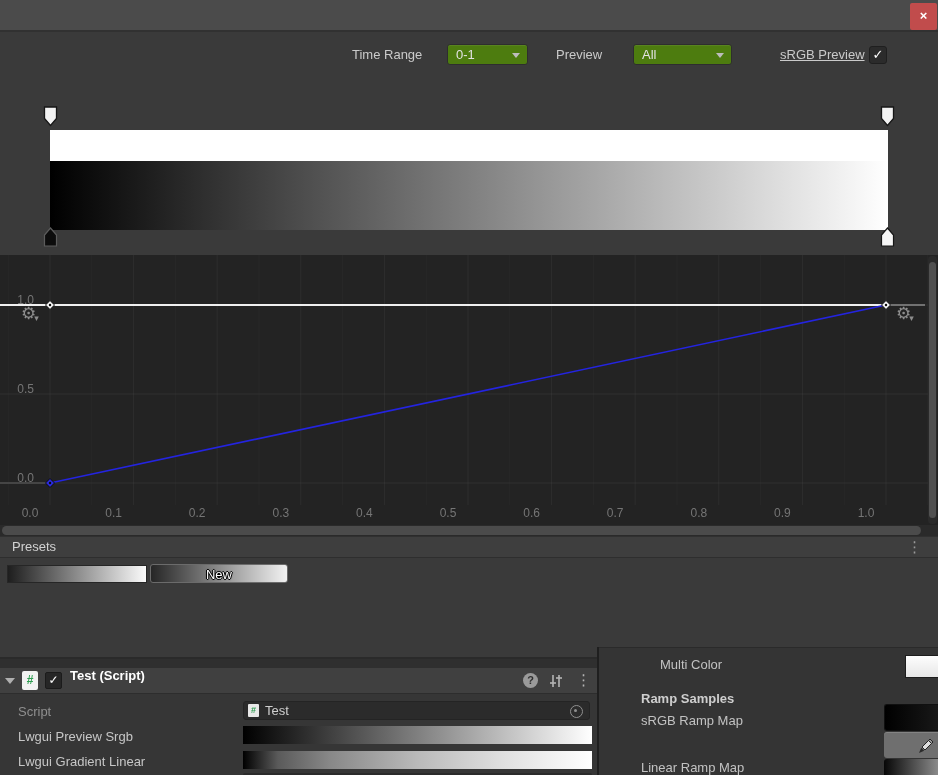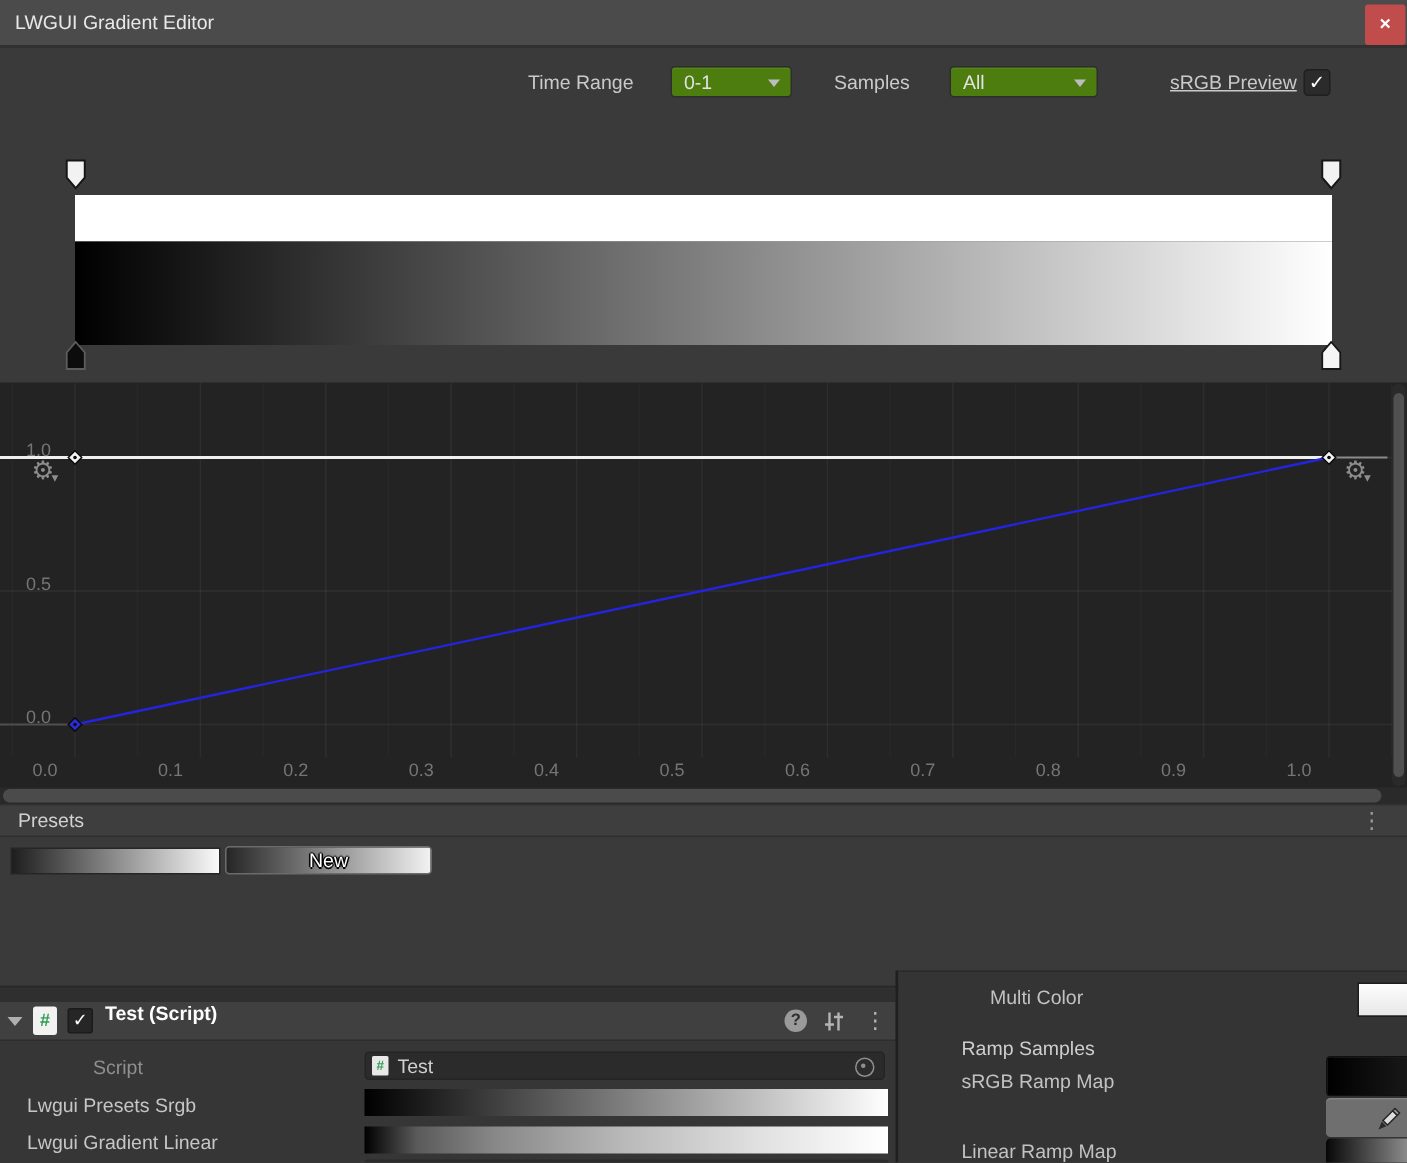--- a/index.html
+++ b/index.html
@@ -85,48 +85,47 @@
   .grad-srgb{position:absolute;left:243px;top:67px;width:349px;height:18px;
     background:linear-gradient(to right,#000,#fff);}
   .grad-linear{position:absolute;left:243px;top:92px;width:349px;height:18px;
     background:linear-gradient(to right,#000 0%,#5a5a5a 10%,#888 25%,#bababa 50%,#e0e0e0 75%,#fff 100%);}
   .next-sliver{position:absolute;left:243px;top:114px;width:349px;height:2px;background:#2b2b2b;border-radius:2px 2px 0 0;}
   
   .side-divider{left:597px;top:647px;width:2px;height:128px;background:#1f1f1f;}
   .side-panel{left:599px;top:647px;width:339px;height:128px;background:#343434;border-top:1px solid #2a2a2a;box-sizing:border-box;}
   .sp-label{position:absolute;font-size:13px;color:#c2c2c2;}
   .sp-multicolor{left:61px;top:9px;}
-  .sp-ramp-header{left:42px;top:43px;font-weight:normal;color:#cecece;}
+  .sp-ramp-header{left:42px;top:43px;font-weight:bold;color:#cecece;}
   .sp-srgb{left:42px;top:65px;}
   .sp-linear{left:42px;top:112px;}
   .sp-white-swatch{position:absolute;left:306px;top:7px;width:33px;height:21px;
     background:linear-gradient(#fdfdfd,#e7e7e7);border:1px solid #1d1d1d;border-right:none;}
   .sp-black-thumb{position:absolute;left:285px;top:56px;width:54px;height:25px;
     background:linear-gradient(to right,#000,#181818);border:1px solid #101010;border-right:none;border-radius:3px 0 0 3px;}
   .sp-pencil-btn{position:absolute;left:285px;top:84px;width:54px;height:26px;background:#6f6f6f;
     border-radius:3px 0 0 3px;box-shadow:inset 0 1px 0 rgba(255,255,255,.15);}
   .sp-bottom-thumb{position:absolute;left:285px;top:111px;width:54px;height:17px;
     background:linear-gradient(to right,#070707,#8a8a8a);border-radius:3px 0 0 0;}
   svg{display:block;}
 </style>
 </head>
 <body>
 
 <div class="abs titlebar">
-  <span class="abs title-text">LWGUI Gradient Editor</span>
   <div class="abs close-btn">×</div>
 </div>
 <div class="abs titlebar-sep"></div>
 
 <span class="abs tb-label lbl-time">Time Range</span>
 <div class="abs dd dd-time">
   <span class="dd-text">0-1</span>
   <span class="dd-arrow"></span>
 </div>
-<span class="abs tb-label lbl-channels">Samples</span>
+<span class="abs tb-label lbl-channels">Preview</span>
 <div class="abs dd dd-channels">
   <span class="dd-text">All</span>
   <span class="dd-arrow"></span>
 </div>
 <span class="abs tb-label lbl-srgb">sRGB Preview</span>
 <div class="abs cb">✓</div>
 
 <div class="abs marker m-a-left">
   <svg width="15" height="21">
       <path d="M1.5 1 h12 v11.5 l-6 7 l-6 -7 Z" fill="#f2f2f2" stroke="#161616" stroke-width="1.3"></path>
@@ -238,27 +237,27 @@
           <g stroke="#b4b4b4" stroke-width="1.6">
         <line x1="5" y1="2" x2="5" y2="14"></line>
             <line x1="2" y1="10" x2="8" y2="10"></line>
         <line x1="11" y1="2" x2="11" y2="14"></line>
             <line x1="8" y1="5" x2="14" y2="5"></line>
       </g>
         </svg>
     </span>
     <span class="insp-kebab">⋮</span>
   </div>
-  <span class="insp-label lbl-disabled" style="top:45px;margin-left:44px;">Script</span>
+  <span class="insp-label lbl-disabled" style="top:45px;">Script</span>
   <div class="script-field">
     <span class="mini-icon">#</span>
     <span class="val">Test</span>
     <span class="obj-picker"></span>
   </div>
-  <span class="insp-label" style="top:70px;">Lwgui Presets Srgb</span>
+  <span class="insp-label" style="top:70px;">Lwgui Preview Srgb</span>
   <div class="grad-srgb"></div>
   <span class="insp-label" style="top:95px;">Lwgui Gradient Linear</span>
   <div class="grad-linear"></div>
   <div class="next-sliver"></div>
 </div>
 
 <div class="abs side-divider"></div>
 <div class="abs side-panel">
   <span class="sp-label sp-multicolor">Multi Color</span>
   <div class="sp-white-swatch"></div>

